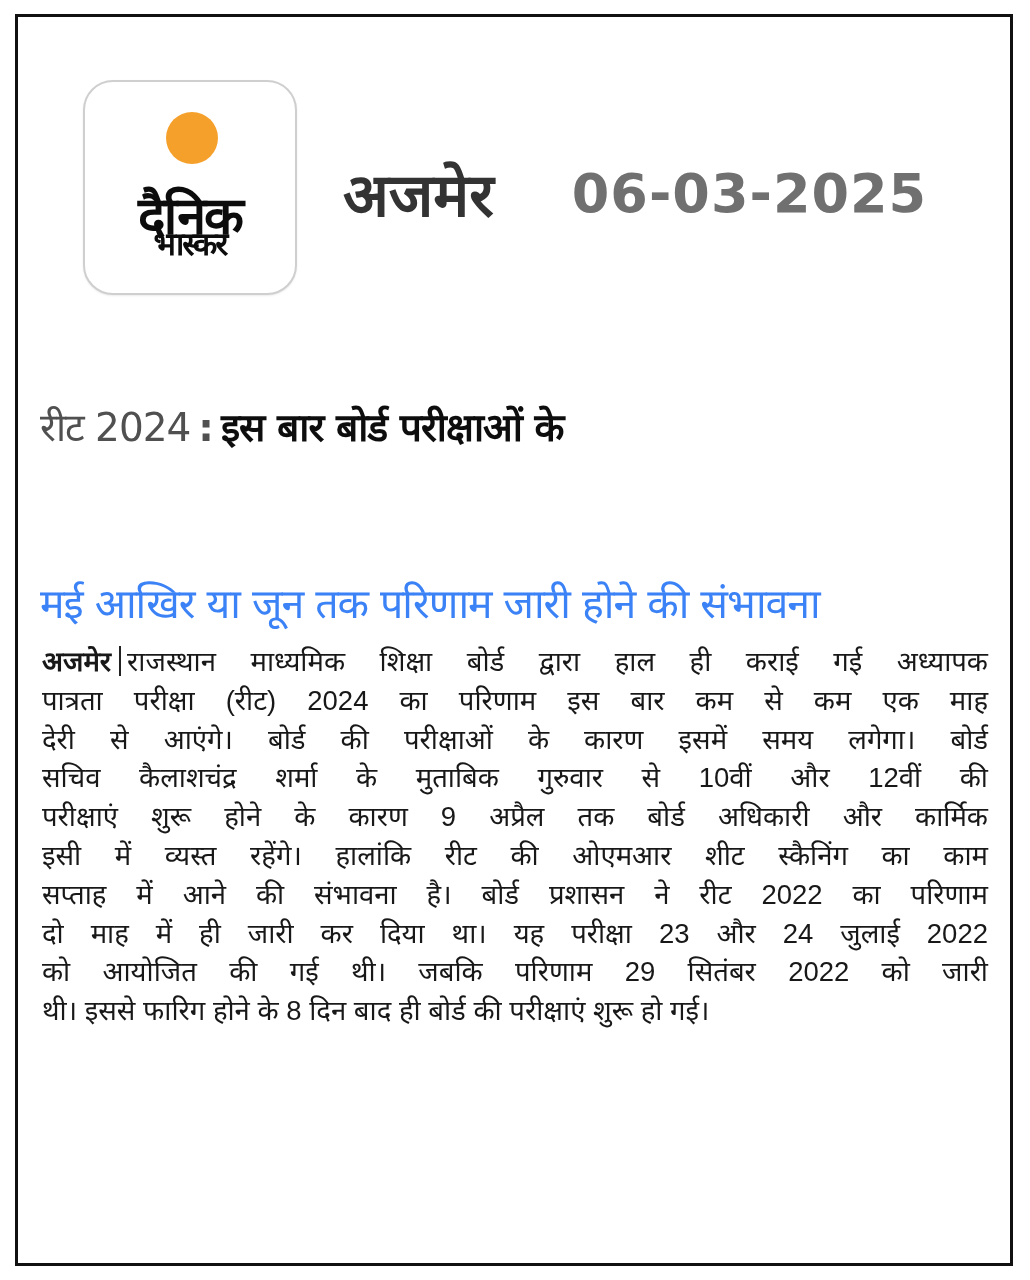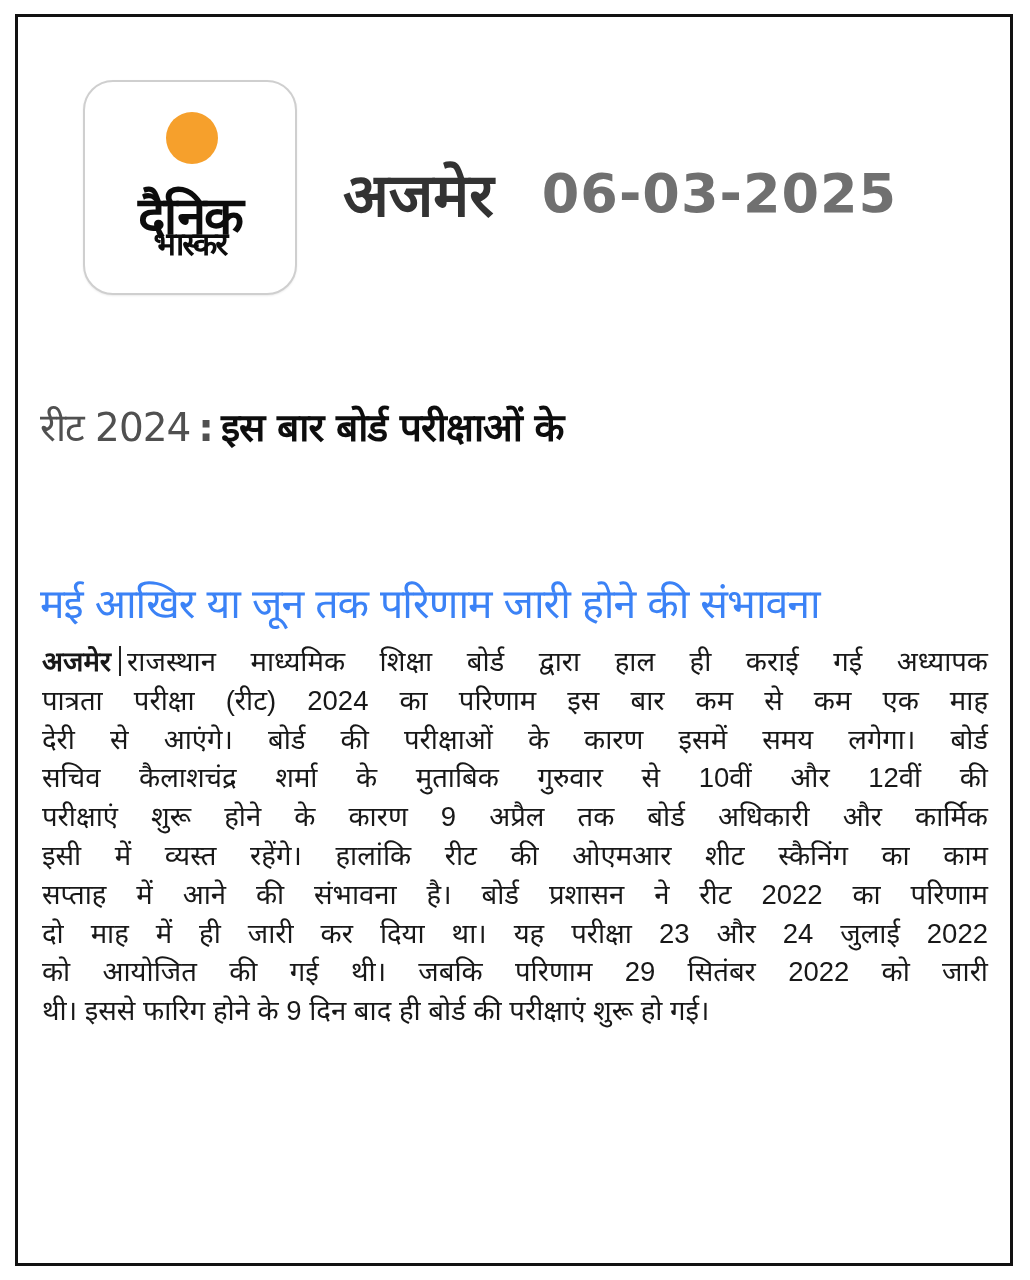--- a/index.html
+++ b/index.html
@@ -35,20 +35,21 @@
     .dateline {
       position: absolute; left: 343px; top: 153px; height: 80px;
       display: flex; align-items: center; gap: 48px; white-space: nowrap;
     }
     .dateline .city {
       font-family: "DejaVu Sans", sans-serif; font-weight: bold; font-size: 60px; color: #333;
     }
     .dateline .date {
       font-family: "DejaVu Sans", sans-serif; font-weight: bold; font-size: 54px; color: #707070;
       letter-spacing: 1px;
+      margin-left: 30px;
     }
 
     
     .headline {
       position: absolute; left: 40px; top: 388px; width: 950px;
       font-family: "DejaVu Sans", sans-serif; font-weight: bold; font-size: 39px;
       line-height: 80px; color: #0d0d0d; letter-spacing: -1px; white-space: nowrap;
     }
     .headline .prefix { color: #505050; font-weight: normal; }
     .headline .colon { color: #505050; margin: 0 8px; }
@@ -96,14 +97,14 @@
 <div class="body">
   <span class="line"><span class="lead">अजमेर</span><span class="sep"></span><span>राजस्थान माध्यमिक शिक्षा बोर्ड द्वारा हाल ही कराई गई अध्यापक</span></span>
   <span class="line">पात्रता परीक्षा (रीट) 2024 का परिणाम इस बार कम से कम एक माह</span>
   <span class="line">देरी से आएंगे। बोर्ड की परीक्षाओं के कारण इसमें समय लगेगा। बोर्ड</span>
   <span class="line">सचिव कैलाशचंद्र शर्मा के मुताबिक गुरुवार से 10वीं और 12वीं की</span>
   <span class="line">परीक्षाएं शुरू होने के कारण 9 अप्रैल तक बोर्ड अधिकारी और कार्मिक</span>
   <span class="line">इसी में व्यस्त रहेंगे। हालांकि रीट की ओएमआर शीट स्कैनिंग का काम</span>
   <span class="line">सप्ताह में आने की संभावना है। बोर्ड प्रशासन ने रीट 2022 का परिणाम</span>
   <span class="line">दो माह में ही जारी कर दिया था। यह परीक्षा 23 और 24 जुलाई 2022</span>
   <span class="line">को आयोजित की गई थी। जबकि परिणाम 29 सितंबर 2022 को जारी</span>
-  <span class="line" style="text-align-last:left;">थी। इससे फारिग होने के 9 दिन बाद ही बोर्ड की परीक्षाएं शुरू हो गई।</span>
+  <span class="line" style="text-align-last:left;">थी। इससे फारिग होने के 8 दिन बाद ही बोर्ड की परीक्षाएं शुरू हो गई।</span>
 </div>
 
 </body></html>

